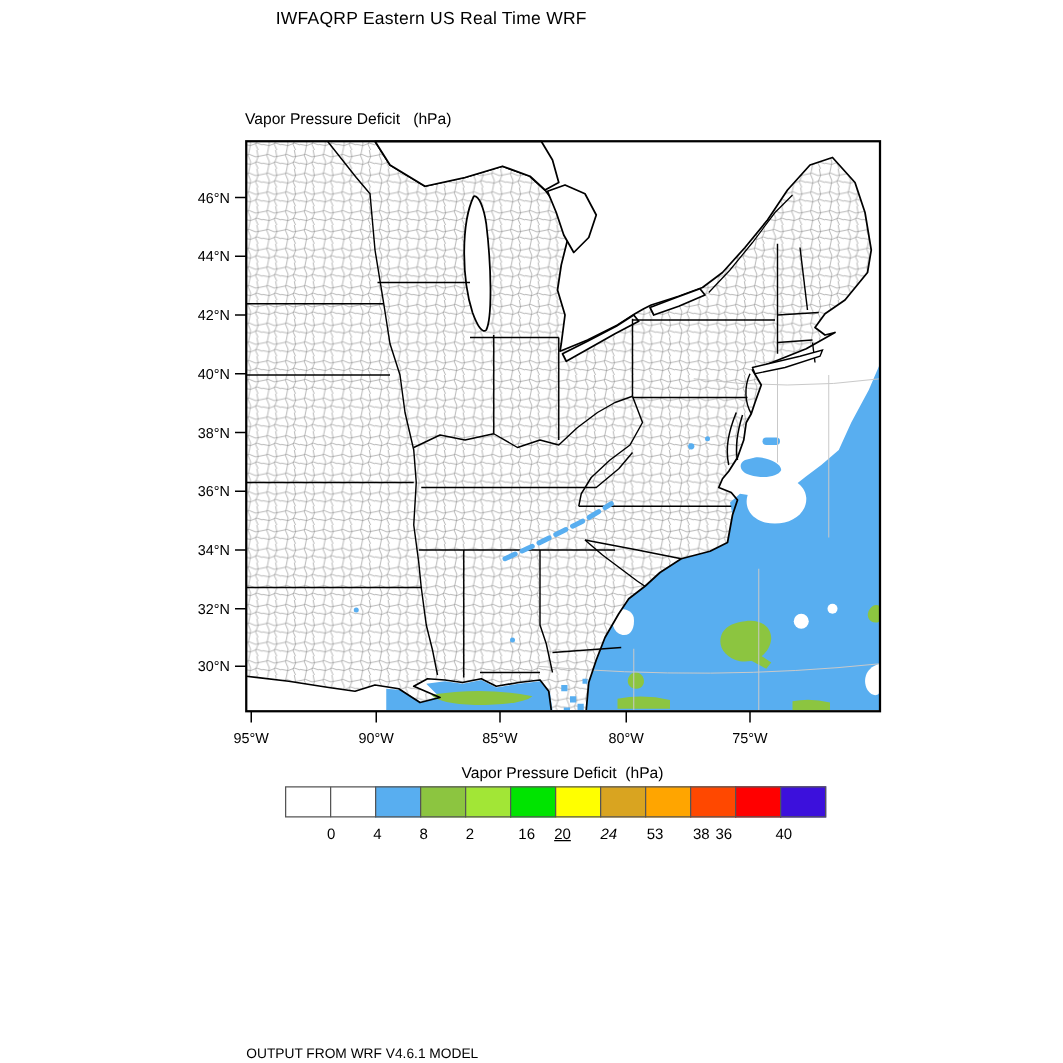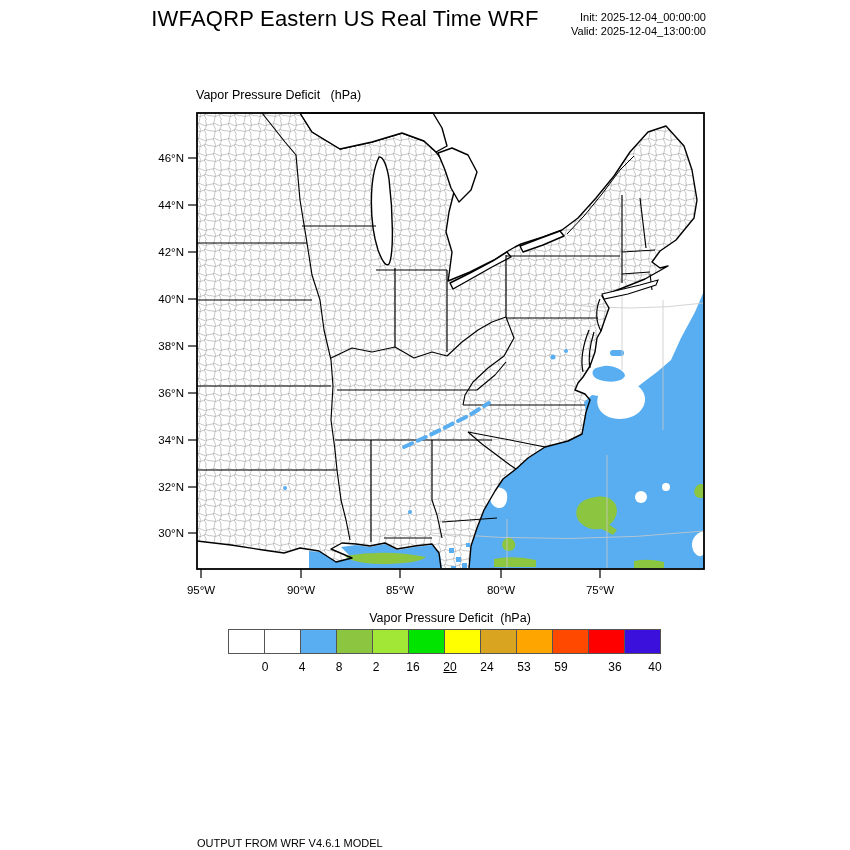--- a/index.html
+++ b/index.html
@@ -1,41 +1,37 @@
 <!DOCTYPE html>
 <html><head>
 <meta charset="utf-8">
 <style>
   html,body{margin:0;padding:0;background:#ffffff;}
   #page{position:relative;width:850px;height:850px;background:#ffffff;overflow:hidden;
         font-family:"Liberation Sans",sans-serif;color:#000;}
   .abs{position:absolute;}
-  #main-title{left:130px;top:6px;width:430px;text-align:center;font-size:22px;letter-spacing:.2px;}
+  #main-title{left:130px;top:6px;width:430px;text-align:center;font-size:14px;letter-spacing:.2px;}
   #run-info{left:430px;top:10px;width:276px;text-align:right;font-size:11px;line-height:14px;}
   #field-label{left:196px;top:88px;font-size:12.5px;white-space:pre;}
   #map-svg{left:140px;top:100px;}
   #cbar-title{left:228px;top:611px;width:444px;text-align:center;font-size:12.5px;white-space:pre;}
   #colorbar{left:228px;top:629px;width:444px;height:27px;display:flex;}
   #colorbar .cell{width:37px;height:25px;border:1px solid #555;box-sizing:border-box;margin-right:-1px;}
   #cbar-labels{left:228px;top:660px;width:460px;height:16px;}
   #cbar-labels span{position:absolute;width:30px;text-align:center;font-size:12px;}
   #footer{left:197px;top:810px;font-size:11px;line-height:13.5px;white-space:pre;}
   svg text{font-family:"Liberation Sans",sans-serif;fill:#000;}
 </style>
 </head>
 <body>
 
 <div id="page">
 
   <div class="abs" id="main-title">IWFAQRP Eastern US Real Time WRF</div>
 
-  <div class="abs" id="run-info">
-    <div>Init: 2025-12-04_00:00:00</div>
-    <div>Valid: 2025-12-04_13:00:00</div>
-  </div>
 
   <div class="abs" id="field-label">Vapor Pressure Deficit   (hPa)</div>
 
   <svg class="abs" id="map-svg" width="580" height="510" viewBox="140 100 580 510">
     <defs>
       <pattern id="county" width="15" height="15" patternUnits="userSpaceOnUse">
         <path d="M0,4.5 L4.5,3.5 L9.5,5.5 L15,4.5 M0,10.5 L5.5,11.5 L10.5,9.5 L15,11
                  M4.5,0 L3.5,4.5 L5.5,9.5 L4.5,15 M10.5,0 L11.5,5.5 L9.5,10.5 L11.5,15" stroke="#969696" stroke-width="0.55" fill="none"></path>
       </pattern>
       <clipPath id="usland-clip">
@@ -216,27 +212,27 @@
       <div class="cell" style="background: rgb(255, 165, 0);"></div>
       <div class="cell" style="background: rgb(255, 72, 0);"></div>
       <div class="cell" style="background: rgb(255, 0, 0);"></div>
       <div class="cell" style="background: rgb(60, 16, 220);"></div>
     </div>
   <div class="abs" id="cbar-labels">
       <span style="left: 22px;">0</span>
       <span style="left: 59px;">4</span>
       <span style="left: 96px;">8</span>
       <span style="left: 133px;">2</span>
-      <span style="left: 170px;">16</span>
+      <span style="left: 170px; text-align: right;">16</span>
       <span style="left: 207px; text-decoration: underline;">20</span>
-      <span style="left: 244px;">24</span>
+      <span style="left: 244px; font-style: italic;">24</span>
       <span style="left: 281px;">53</span>
-      <span style="left: 318px;">59</span>
-      <span style="left: 372px; text-align: center;">36</span>
-      <span style="left: 412px;">40</span>
+      <span style="left: 318px;">38</span>
+      <span style="left: 336px; text-align: center;">36</span>
+      <span style="left: 384px;">40</span>
     </div>
 
   <div class="abs" id="footer">
     <div>OUTPUT FROM WRF V4.6.1 MODEL</div>
     
   </div>
 
 </div>
 
 </body></html>

